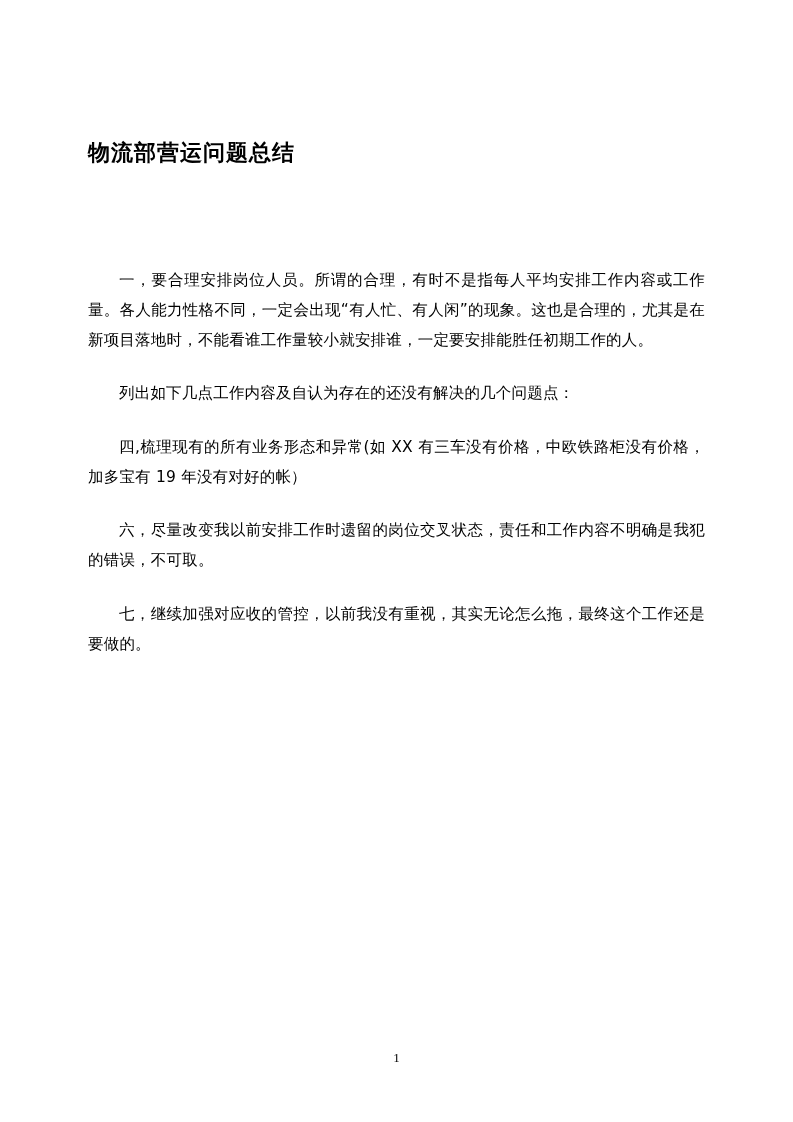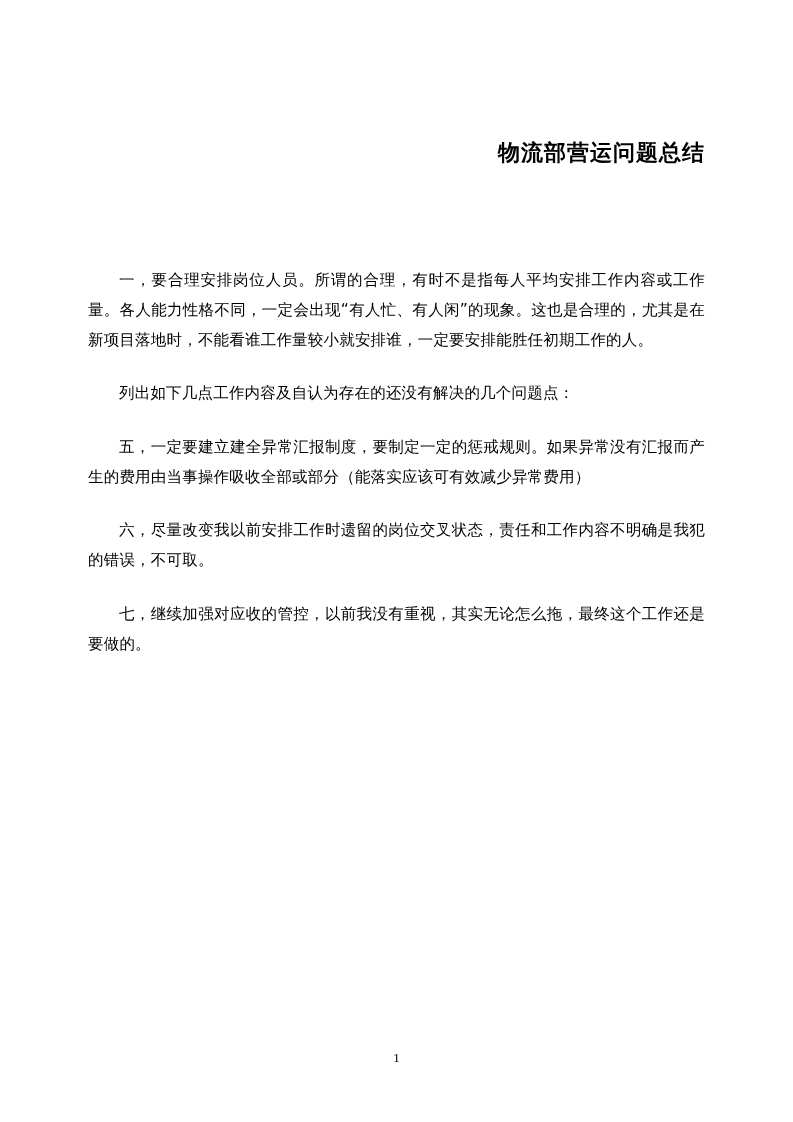--- a/index.html
+++ b/index.html
@@ -18,21 +18,21 @@
   .page {
     position: relative;
     width: 793px;
     height: 1122px;
     box-sizing: border-box;
     padding: 0 88px;
   }
   .doc-title {
     margin: 0;
     padding-top: 138px;
-    text-align: right;
+    text-align: left;
     font-family: "DejaVu Sans", "Liberation Sans", sans-serif;
     font-size: 22px;
     font-weight: bold;
     letter-spacing: 1px;
     line-height: 1.4;
   }
   .body-block {
     margin-top: 96px;
   }
   .para {
@@ -58,20 +58,20 @@
 </head>
 <body>
 
 <div class="page">
 
   <h1 class="doc-title">物流部营运问题总结</h1>
 
   <div class="body-block">
     <p class="para">一，要合理安排岗位人员。所谓的合理，有时不是指每人平均安排工作内容或工作量。各人能力性格不同，一定会出现“有人忙、有人闲”的现象。这也是合理的，尤其是在新项目落地时，不能看谁工作量较小就安排谁，一定要安排能胜任初期工作的人。</p>
     <p class="para">列出如下几点工作内容及自认为存在的还没有解决的几个问题点：</p>
-    <p class="para">五，一定要建立建全异常汇报制度，要制定一定的惩戒规则。如果异常没有汇报而产生的费用由当事操作吸收全部或部分（能落实应该可有效减少异常费用）</p>
+    <p class="para">四,梳理现有的所有业务形态和异常(如 XX 有三车没有价格，中欧铁路柜没有价格，加多宝有 19 年没有对好的帐）</p>
     <p class="para">六，尽量改变我以前安排工作时遗留的岗位交叉状态，责任和工作内容不明确是我犯的错误，不可取。</p>
     <p class="para">七，继续加强对应收的管控，以前我没有重视，其实无论怎么拖，最终这个工作还是要做的。</p>
   </div>
 
   <div class="page-number">1</div>
 
 </div>
 
 </body></html>

